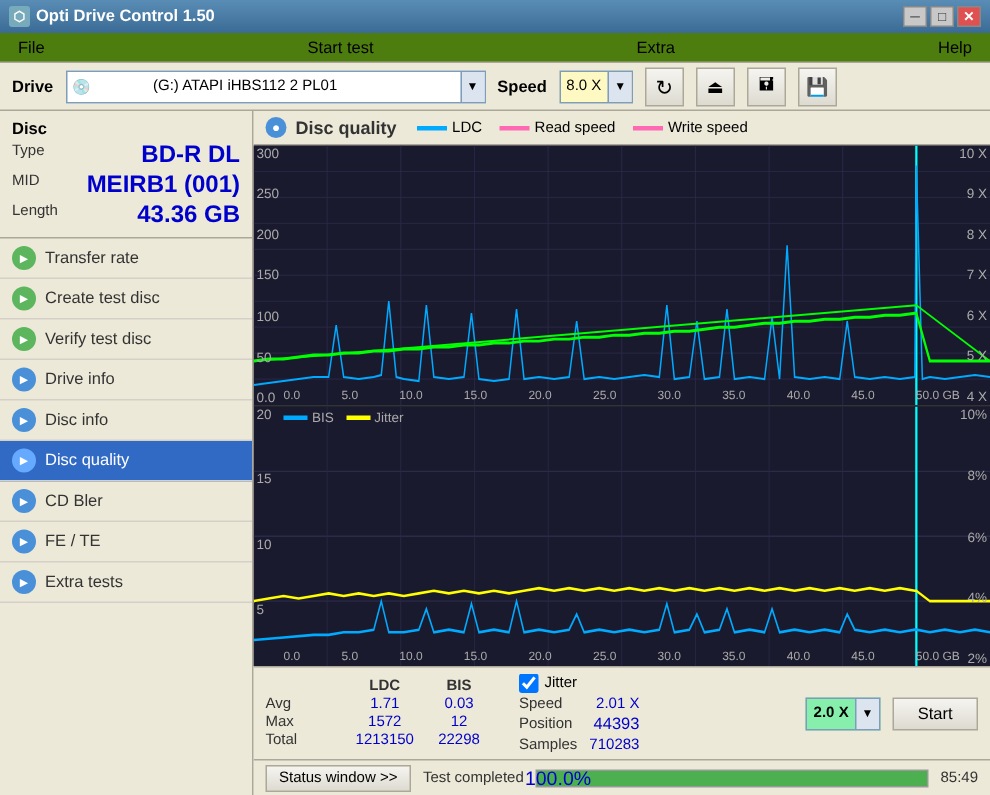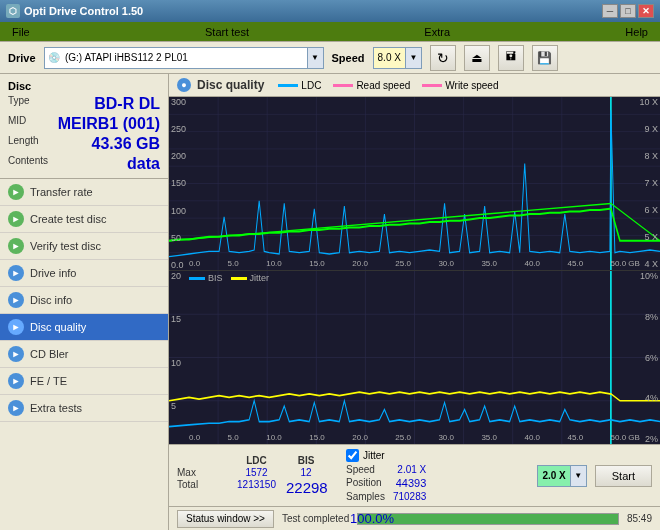--- a/index.html
+++ b/index.html
@@ -74,21 +74,21 @@
   <span class="menu-item">File</span>
   <span class="menu-item">Start test</span>
   <span class="menu-item">Extra</span>
   <span class="menu-item">Help</span>
 </div>
 
 <div class="drive-bar">
   <span class="drive-label">Drive</span>
   <div style="display:flex;align-items:center;border:1px solid #7f9db9;background:white;height:22px;flex:1;max-width:280px;">
     <span style="padding:0 4px;font-size:10px;">💿</span>
-    <span style="flex:1;font-size:10px;">(G:)  ATAPI iHBS112  2 PL01</span>
+    <span style="flex:1;font-size:10px;margin-left:37px;">(G:)  ATAPI iHBS112  2 PL01</span>
     <div class="drive-select-arrow">▼</div>
   </div>
   <span class="speed-label">Speed</span>
   <div style="display:flex;align-items:center;border:1px solid #7f9db9;background:#fef9c3;height:22px;">
     <span style="padding:0 4px;font-size:10px;">8.0 X</span>
     <div class="speed-arrow" style="width:16px;height:20px;background:#dce4ef;border-left:1px solid #7f9db9;display:flex;align-items:center;justify-content:center;font-size:8px;">▼</div>
   </div>
   <div class="toolbar-btn">↻</div>
   <div class="toolbar-btn" style="font-size:12px;">⏏</div>
   <div class="toolbar-btn" style="font-size:12px;">🖬</div>
@@ -104,24 +104,20 @@
         <span class="disc-row-label">Type</span>
         <span class="disc-row-value">BD-R DL</span>
       </div>
       <div class="disc-row">
         <span class="disc-row-label">MID</span>
         <span class="disc-row-value">MEIRB1 (001)</span>
       </div>
       <div class="disc-row">
         <span class="disc-row-label">Length</span>
         <span class="disc-row-value">43.36 GB</span>
-      </div>
-      <div class="disc-row">
-        <span class="disc-row-label">Contents</span>
-        <span class="disc-row-value">data</span>
       </div>
     </div>
 
     <div class="sidebar-btn">
       <div class="sidebar-btn-icon icon-green">►</div>
       <span>Transfer rate</span>
     </div>
     <div class="sidebar-btn">
       <div class="sidebar-btn-icon icon-green">►</div>
       <span>Create test disc</span>
@@ -322,28 +318,33 @@
 
     <div style="background:#ece9d8;padding:4px 8px;border-top:1px solid #aca899;display:flex;align-items:center;gap:4px;">
 
       <div style="display:flex;flex-direction:column;gap:1px;">
         <div style="display:grid;grid-template-columns:50px 55px 40px;gap:2px;">
           <span style="font-size:10px;"></span>
           <span style="font-size:10px;font-weight:bold;text-align:center;color:#333;">LDC</span>
           <span style="font-size:10px;font-weight:bold;text-align:center;color:#333;">BIS</span>
         </div>
         <div style="display:grid;grid-template-columns:50px 55px 40px;gap:2px;">
+          <span style="font-size:10px;color:#333;">Avg</span>
+          <span style="font-size:10px;color:#0000cc;text-align:center;">1.71</span>
+          <span style="font-size:10px;color:#0000cc;text-align:center;">0.03</span>
+        </div>
+        <div style="display:grid;grid-template-columns:50px 55px 40px;gap:2px;">
           <span style="font-size:10px;color:#333;">Max</span>
           <span style="font-size:10px;color:#0000cc;text-align:center;">1572</span>
           <span style="font-size:10px;color:#0000cc;text-align:center;">12</span>
         </div>
         <div style="display:grid;grid-template-columns:50px 55px 40px;gap:2px;">
           <span style="font-size:10px;color:#333;">Total</span>
           <span style="font-size:10px;color:#0000cc;text-align:center;">1213150</span>
-          <span style="font-size:15px;color:#0000cc;text-align:center;">22298</span>
+          <span style="font-size:10px;color:#0000cc;text-align:center;">22298</span>
         </div>
       </div>
 
       <div style="display:flex;flex-direction:column;gap:2px;margin-left:16px;">
         <div style="display:flex;align-items:center;gap:4px;">
           <input type="checkbox" checked="" style="margin: 0px;">
           <span style="font-size:10px;">Jitter</span>
         </div>
         <div style="display:flex;gap:8px;">
           <div style="display:flex;flex-direction:column;gap:2px;">

